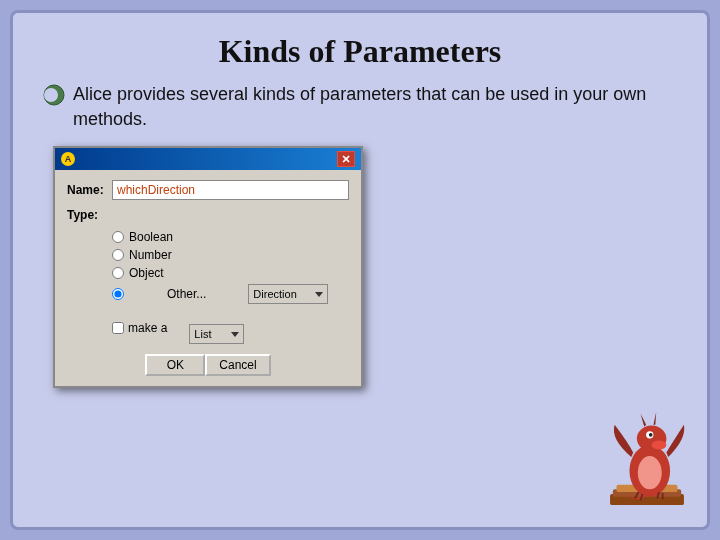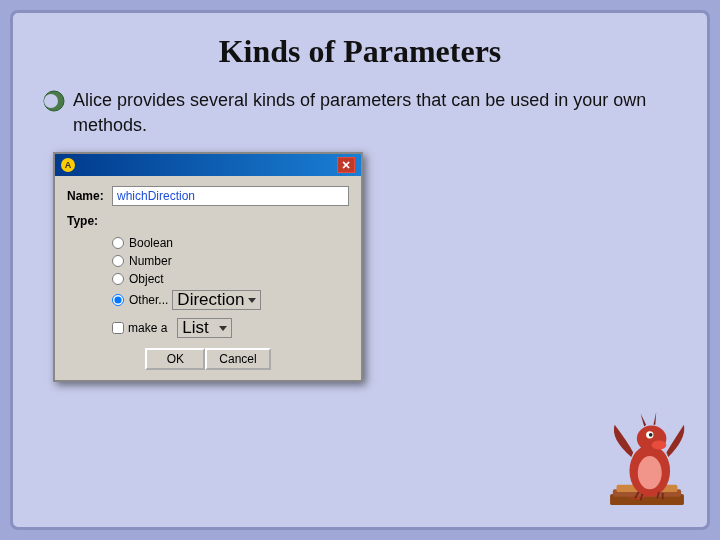--- a/index.html
+++ b/index.html
@@ -23,21 +23,21 @@
       border-radius: 8px;
       padding: 20px 30px;
       position: relative;
     }
 
     .slide-title {
       text-align: center;
       font-size: 32px;
       font-weight: bold;
       color: #111;
-      margin-bottom: 18px;
+      margin-bottom: 12px;
       font-family: Georgia, serif;
     }
 
     .slide-body {
       display: flex;
       flex-direction: row;
       align-items: flex-end;
     }
 
     .slide-text-area {
@@ -139,21 +139,21 @@
       font-weight: bold;
     }
 
     .dialog-input {
       flex: 1;
       height: 20px;
       border: 1px solid #888;
       background: white;
       padding: 1px 4px;
       font-size: 12px;
-      color: #1d4ed8;
+      color: #c2410c;
     }
 
     .radio-group {
       margin-left: 45px;
       margin-bottom: 2px;
     }
 
     .radio-row {
       display: flex;
       align-items: center;
@@ -166,20 +166,21 @@
       margin-right: 5px;
       width: 12px;
       height: 12px;
     }
 
     .other-row {
       display: flex;
       align-items: center;
       margin-bottom: 8px;
       margin-left: 45px;
+      gap: 38px;
     }
 
     .other-row input[type="radio"] {
       margin-right: 5px;
       width: 12px;
       height: 12px;
     }
 
     .other-label {
       font-size: 12px;
@@ -188,40 +189,40 @@
     }
 
     .dropdown-btn {
       height: 20px;
       background: #d4d0c8;
       border: 1px solid #888;
       display: flex;
       align-items: center;
       justify-content: space-between;
       padding: 0 4px;
-      font-size: 17px;
+      font-size: 11px;
       cursor: pointer;
       min-width: 80px;
     }
 
     .dropdown-arrow {
       width: 0;
       height: 0;
       border-left: 4px solid transparent;
       border-right: 4px solid transparent;
       border-top: 5px solid #333;
       margin-left: 4px;
     }
 
     .make-a-row {
       display: flex;
       align-items: center;
       margin-bottom: 10px;
       margin-left: 45px;
-      gap: 10px;
+      gap: 22px;
     }
 
     .checkbox-label {
       display: flex;
       align-items: center;
       font-size: 12px;
       color: #000;
       gap: 4px;
     }
 
@@ -316,21 +317,21 @@
                 <span>Direction</span>
                 <div class="dropdown-arrow"></div>
               </div>
             </div>
 
             <div class="make-a-row">
               <label class="checkbox-label">
                 <input type="checkbox" style="">
                 <span>make a</span>
               </label>
-              <div class="dropdown-btn" style="min-width:55px;">
+              <div class="dropdown-btn" style="min-width:55px;margin-top:12px;">
                 <span>List</span>
                 <div class="dropdown-arrow"></div>
               </div>
             </div>
 
             <div class="button-row">
               <button class="dialog-button">OK</button>
               <button class="dialog-button">Cancel</button>
             </div>
           </div>

